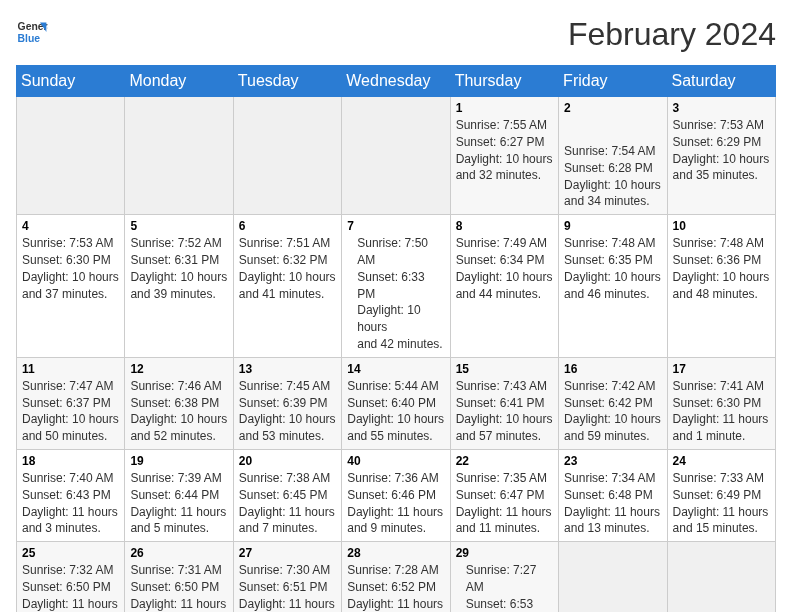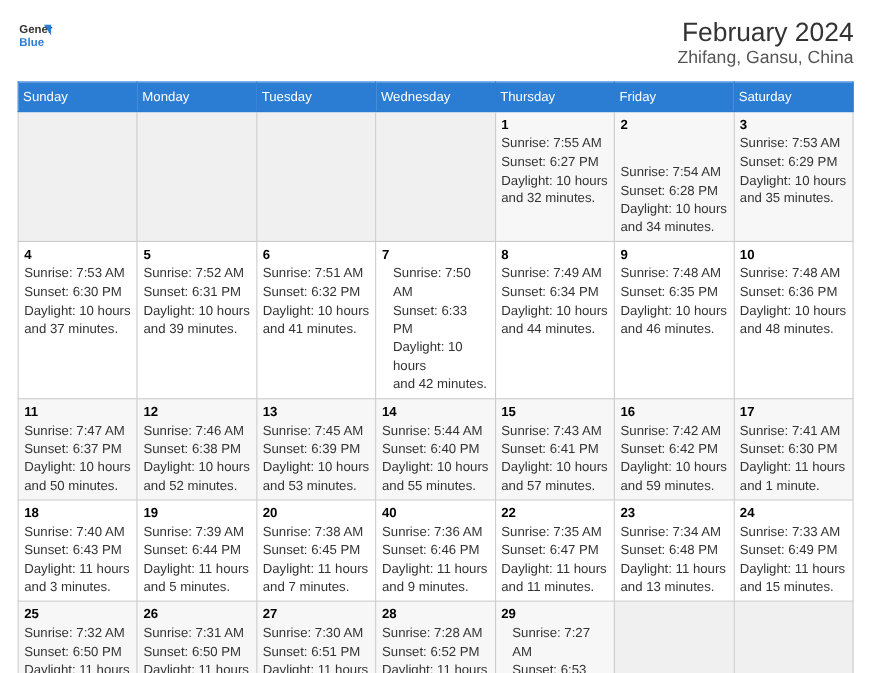--- a/index.html
+++ b/index.html
@@ -22,40 +22,40 @@
       gap: 4px;
     }
     .logo-icon {
       width: 32px;
       height: 32px;
     }
     .title-block {
       text-align: right;
     }
     .calendar-title {
-      font-size: 24px;
+      font-size: 32px;
       font-weight: normal;
       color: #333;
     }
     .calendar-subtitle {
       font-size: 16px;
       color: #555;
     }
     table {
       width: 100%;
       border-collapse: collapse;
       font-size: 11px;
     }
     thead tr th {
       background: #2b7cd3;
       color: #fff;
       padding: 6px 4px;
       text-align: left;
       font-weight: normal;
-      font-size: 12px;
+      font-size: 16px;
       border: 1px solid #2b7cd3;
     }
     tbody tr td {
       border: 1px solid #ccc;
       vertical-align: top;
       padding: 4px 5px;
       height: 80px;
       width: calc(100% / 7);
       background: #fff;
     }
@@ -86,21 +86,20 @@
 <div class="header">
   <div class="logo">
     <svg class="logo-icon" viewBox="0 0 40 40" xmlns="http://www.w3.org/2000/svg">
       <text x="2" y="18" font-size="13" font-weight="bold" fill="#333">General</text>
       <text x="2" y="32" font-size="13" font-weight="bold" fill="#2b7cd3">Blue</text>
       <polygon points="30,8 38,8 38,20" fill="#2b7cd3"></polygon>
     </svg>
   </div>
   <div class="title-block">
     <div class="calendar-title">February 2024</div>
-    <div class="calendar-subtitle">Zhifang, Gansu, China</div>
   </div>
 </div>
 
 <table>
   <thead>
     <tr>
     <th>Sunday</th>
         <th>Monday</th>
         <th>Tuesday</th>
         <th>Wednesday</th>

